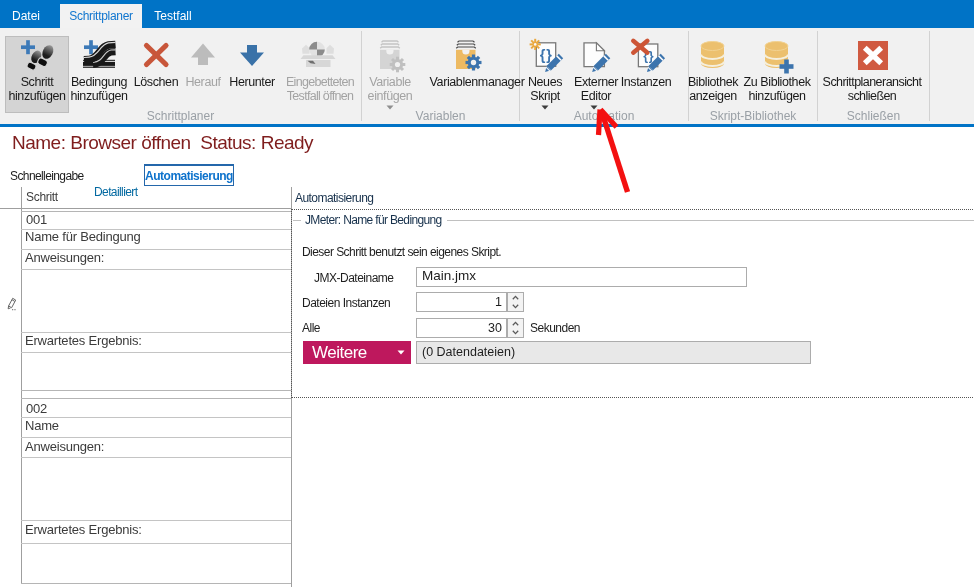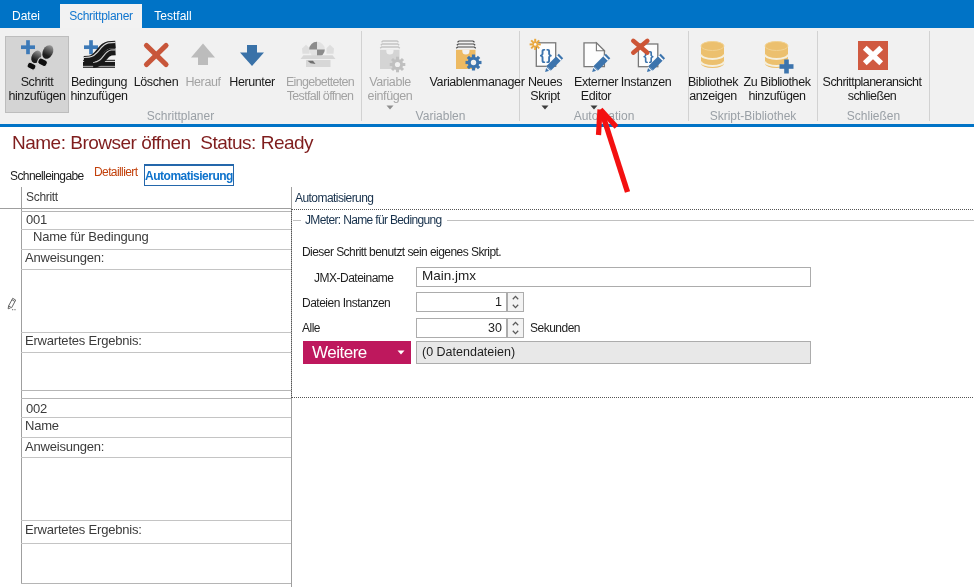--- a/index.html
+++ b/index.html
@@ -224,38 +224,38 @@
 <div class="lbl" style="left:524px;top:76px;width:42px">Neues<br>Skript</div>
 <div class="lbl" style="left:570px;top:76px;width:52px">Externer<br>Editor</div>
 <div class="lbl" style="left:616px;top:76px;width:60px">Instanzen</div>
 <div class="lbl" style="left:682px;top:76px;width:62px">Bibliothek<br>anzeigen</div>
 <div class="lbl" style="left:740px;top:76px;width:74px">Zu Bibliothek<br>hinzufügen</div>
 <div class="lbl" style="left:816px;top:76px;width:112px;letter-spacing:-0.55px">Schrittplaneransicht<br>schließen</div>
 
 <div class="abs" style="left:12px;top:132px;font-size:19px;letter-spacing:-0.5px;color:#7f1d1d;white-space:pre">Name: Browser öffnen  Status: Ready</div>
 
 <div class="abs" style="left:10px;top:169px;font-size:12px;letter-spacing:-0.6px;color:#1b1b1b">Schnelleingabe</div>
-<div class="abs" style="left:94px;top:165px;font-size:12px;letter-spacing:-0.6px;color:#c2410c">Detailliert</div>
+<div class="abs" style="left:94px;top:185px;font-size:12px;letter-spacing:-0.6px;color:#0369a1">Detailliert</div>
 <div class="abs" style="left:144px;top:164px;width:90px;height:22px;border:1px solid #2467ab;border-top-width:2px"></div>
 <div class="abs" style="left:144px;top:169px;width:90px;text-align:center;font-size:12px;letter-spacing:-0.5px;font-weight:bold;color:#0d72cc">Automatisierung</div>
 
 <div class="vline" style="left:21px;top:187px;height:396px"></div>
 <div class="vline" style="left:291px;top:187px;height:400px"></div>
 <div class="hline" style="left:0;top:208px;width:291px"></div>
 <div class="abs" style="left:26px;top:190px;font-size:12px;letter-spacing:-0.3px;color:#3c3c3c">Schritt</div>
 
 <div class="hline" style="left:21px;top:211px;width:270px;background:#b5b5b5"></div>
 <div class="hline" style="left:21px;top:229px;width:270px;background:#c4c4c4"></div>
 <div class="hline" style="left:21px;top:249px;width:270px;background:#c4c4c4"></div>
 <div class="hline" style="left:21px;top:269px;width:270px;background:#c4c4c4"></div>
 <div class="hline" style="left:21px;top:332px;width:270px;background:#c4c4c4"></div>
 <div class="hline" style="left:21px;top:352px;width:270px;background:#c4c4c4"></div>
 <div class="hline" style="left:21px;top:390px;width:270px;background:#b5b5b5"></div>
 <div class="rowtxt" style="left:26px;top:212px">001</div>
-<div class="rowtxt" style="left:33px;top:229px">Name für Bedingung</div>
+<div class="rowtxt" style="left:25px;top:229px">Name für Bedingung</div>
 <div class="rowtxt" style="left:25px;top:250px">Anweisungen:</div>
 <div class="rowtxt" style="left:25px;top:333px">Erwartetes Ergebnis:</div>
 
 <div class="hline" style="left:21px;top:398px;width:270px;background:#b5b5b5"></div>
 <div class="hline" style="left:21px;top:417px;width:270px;background:#c4c4c4"></div>
 <div class="hline" style="left:21px;top:437px;width:270px;background:#c4c4c4"></div>
 <div class="hline" style="left:21px;top:457px;width:270px;background:#c4c4c4"></div>
 <div class="hline" style="left:21px;top:520px;width:270px;background:#c4c4c4"></div>
 <div class="hline" style="left:21px;top:543px;width:270px;background:#c4c4c4"></div>
 <div class="hline" style="left:21px;top:583px;width:270px;background:#b5b5b5"></div>
@@ -278,21 +278,21 @@
 
 <div class="abs" style="left:291px;top:209px;width:690px;height:189px;border:1px dotted #555;border-right:none"></div>
 
 <div class="abs" style="left:293px;top:220px;width:8px;height:1px;background:#c0c0c0"></div>
 <div class="abs" style="left:305px;top:212.5px;font-size:12px;letter-spacing:-0.65px;color:#16304b">JMeter: Name für Bedingung</div>
 <div class="abs" style="left:447px;top:220px;width:527px;height:1px;background:#c0c0c0"></div>
 
 <div class="abs" style="left:302px;top:245px;font-size:12px;letter-spacing:-0.55px;color:#1e1e1e">Dieser Schritt benutzt sein eigenes Skript.</div>
 
 <div class="flabel" style="left:314px;top:271px">JMX-Dateiname</div>
-<div class="inp" style="left:416px;top:267px;width:395px;height:20px;font-size:13.5px;color:#1e1e1e;padding:0 0 0 5px">Main.jmx</div>
+<div class="inp" style="left:416px;top:267px;width:331px;height:20px;font-size:13.5px;color:#1e1e1e;padding:0 0 0 5px">Main.jmx</div>
 
 <div class="flabel" style="left:302px;top:296px">Dateien Instanzen</div>
 <div class="inp" style="left:416px;top:292px;width:91px;height:20px;font-size:12.5px;color:#1e1e1e;text-align:right;padding:2px 4px 0 0">1</div>
 <div class="abs" style="left:507px;top:292px;width:17px;height:20px;border:1px solid #acacac;background:#f3f3f3">
   <svg width="15" height="18" viewBox="0 0 15 18">
       <path d="M4.8 6.2 L7.5 3.4 L10.2 6.2" fill="none" stroke="#5a5a5a" stroke-width="1.3"></path>
       <path d="M4.8 11.8 L7.5 14.6 L10.2 11.8" fill="none" stroke="#5a5a5a" stroke-width="1.3"></path>
     </svg>
 </div>
 

